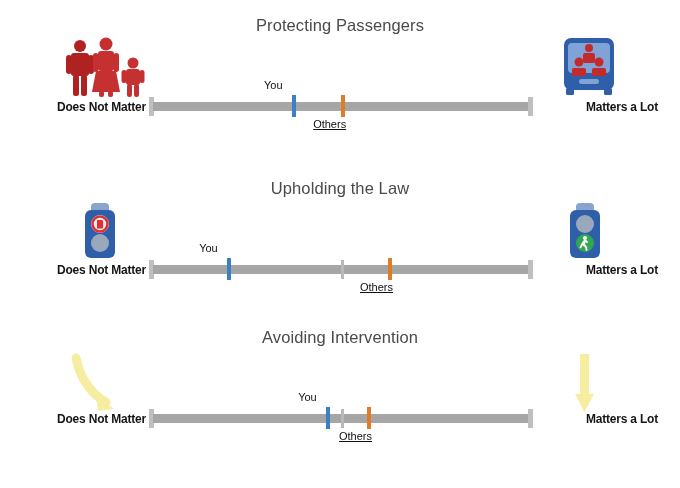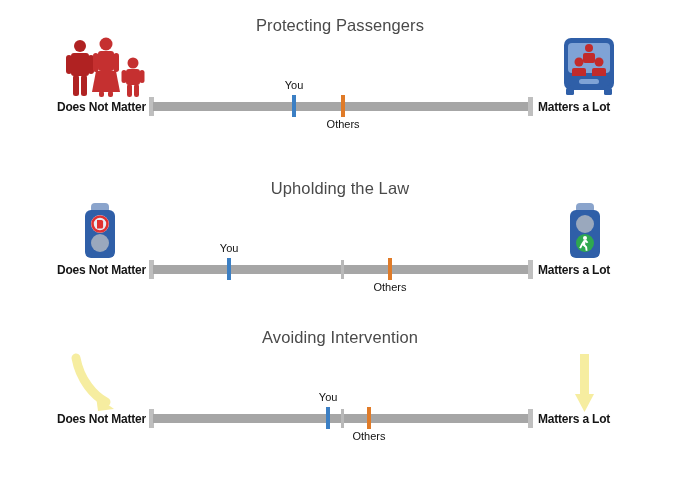--- a/index.html
+++ b/index.html
@@ -42,21 +42,21 @@
     position: absolute;
     top: 100px;
     font-family: "Liberation Sans", sans-serif;
     font-size: 12px;
     font-weight: bold;
     color: #151515;
     white-space: nowrap;
     letter-spacing: -0.2px;
   }
   .end-label.left  { left: 48px; width: 98px; text-align: right; }
-  .end-label.right { left: 538px; width: 120px; text-align: left; }
+  .end-label.right { left: 538px; width: 120px; text-align: right; }
 
   
   .track {
     position: absolute;
     left: 153px;
     top: 102px;
     width: 375px;
     height: 9px;
     background: #a6a6a6;
   }
@@ -86,25 +86,25 @@
   }
   .marker.you    { background: #3b7fc4; }
   .marker.others { background: #e07b28; }
 
   .marker-label {
     position: absolute;
     font-family: "Liberation Sans", sans-serif;
     font-size: 11px;
     color: #111111;
     white-space: nowrap;
-    text-align: center;
+    text-align: left;
     width: 60px;
   }
   .marker-label.above { top: 79px; }
-  .marker-label.below { top: 118px; }
+  .marker-label.below { top: 118px; text-decoration: underline; }
 
   
   .icon-wrap {
     position: absolute;
     top: 36px;
     height: 62px;
   }
   .icon-wrap svg { display: block; }
 </style>
 </head>

